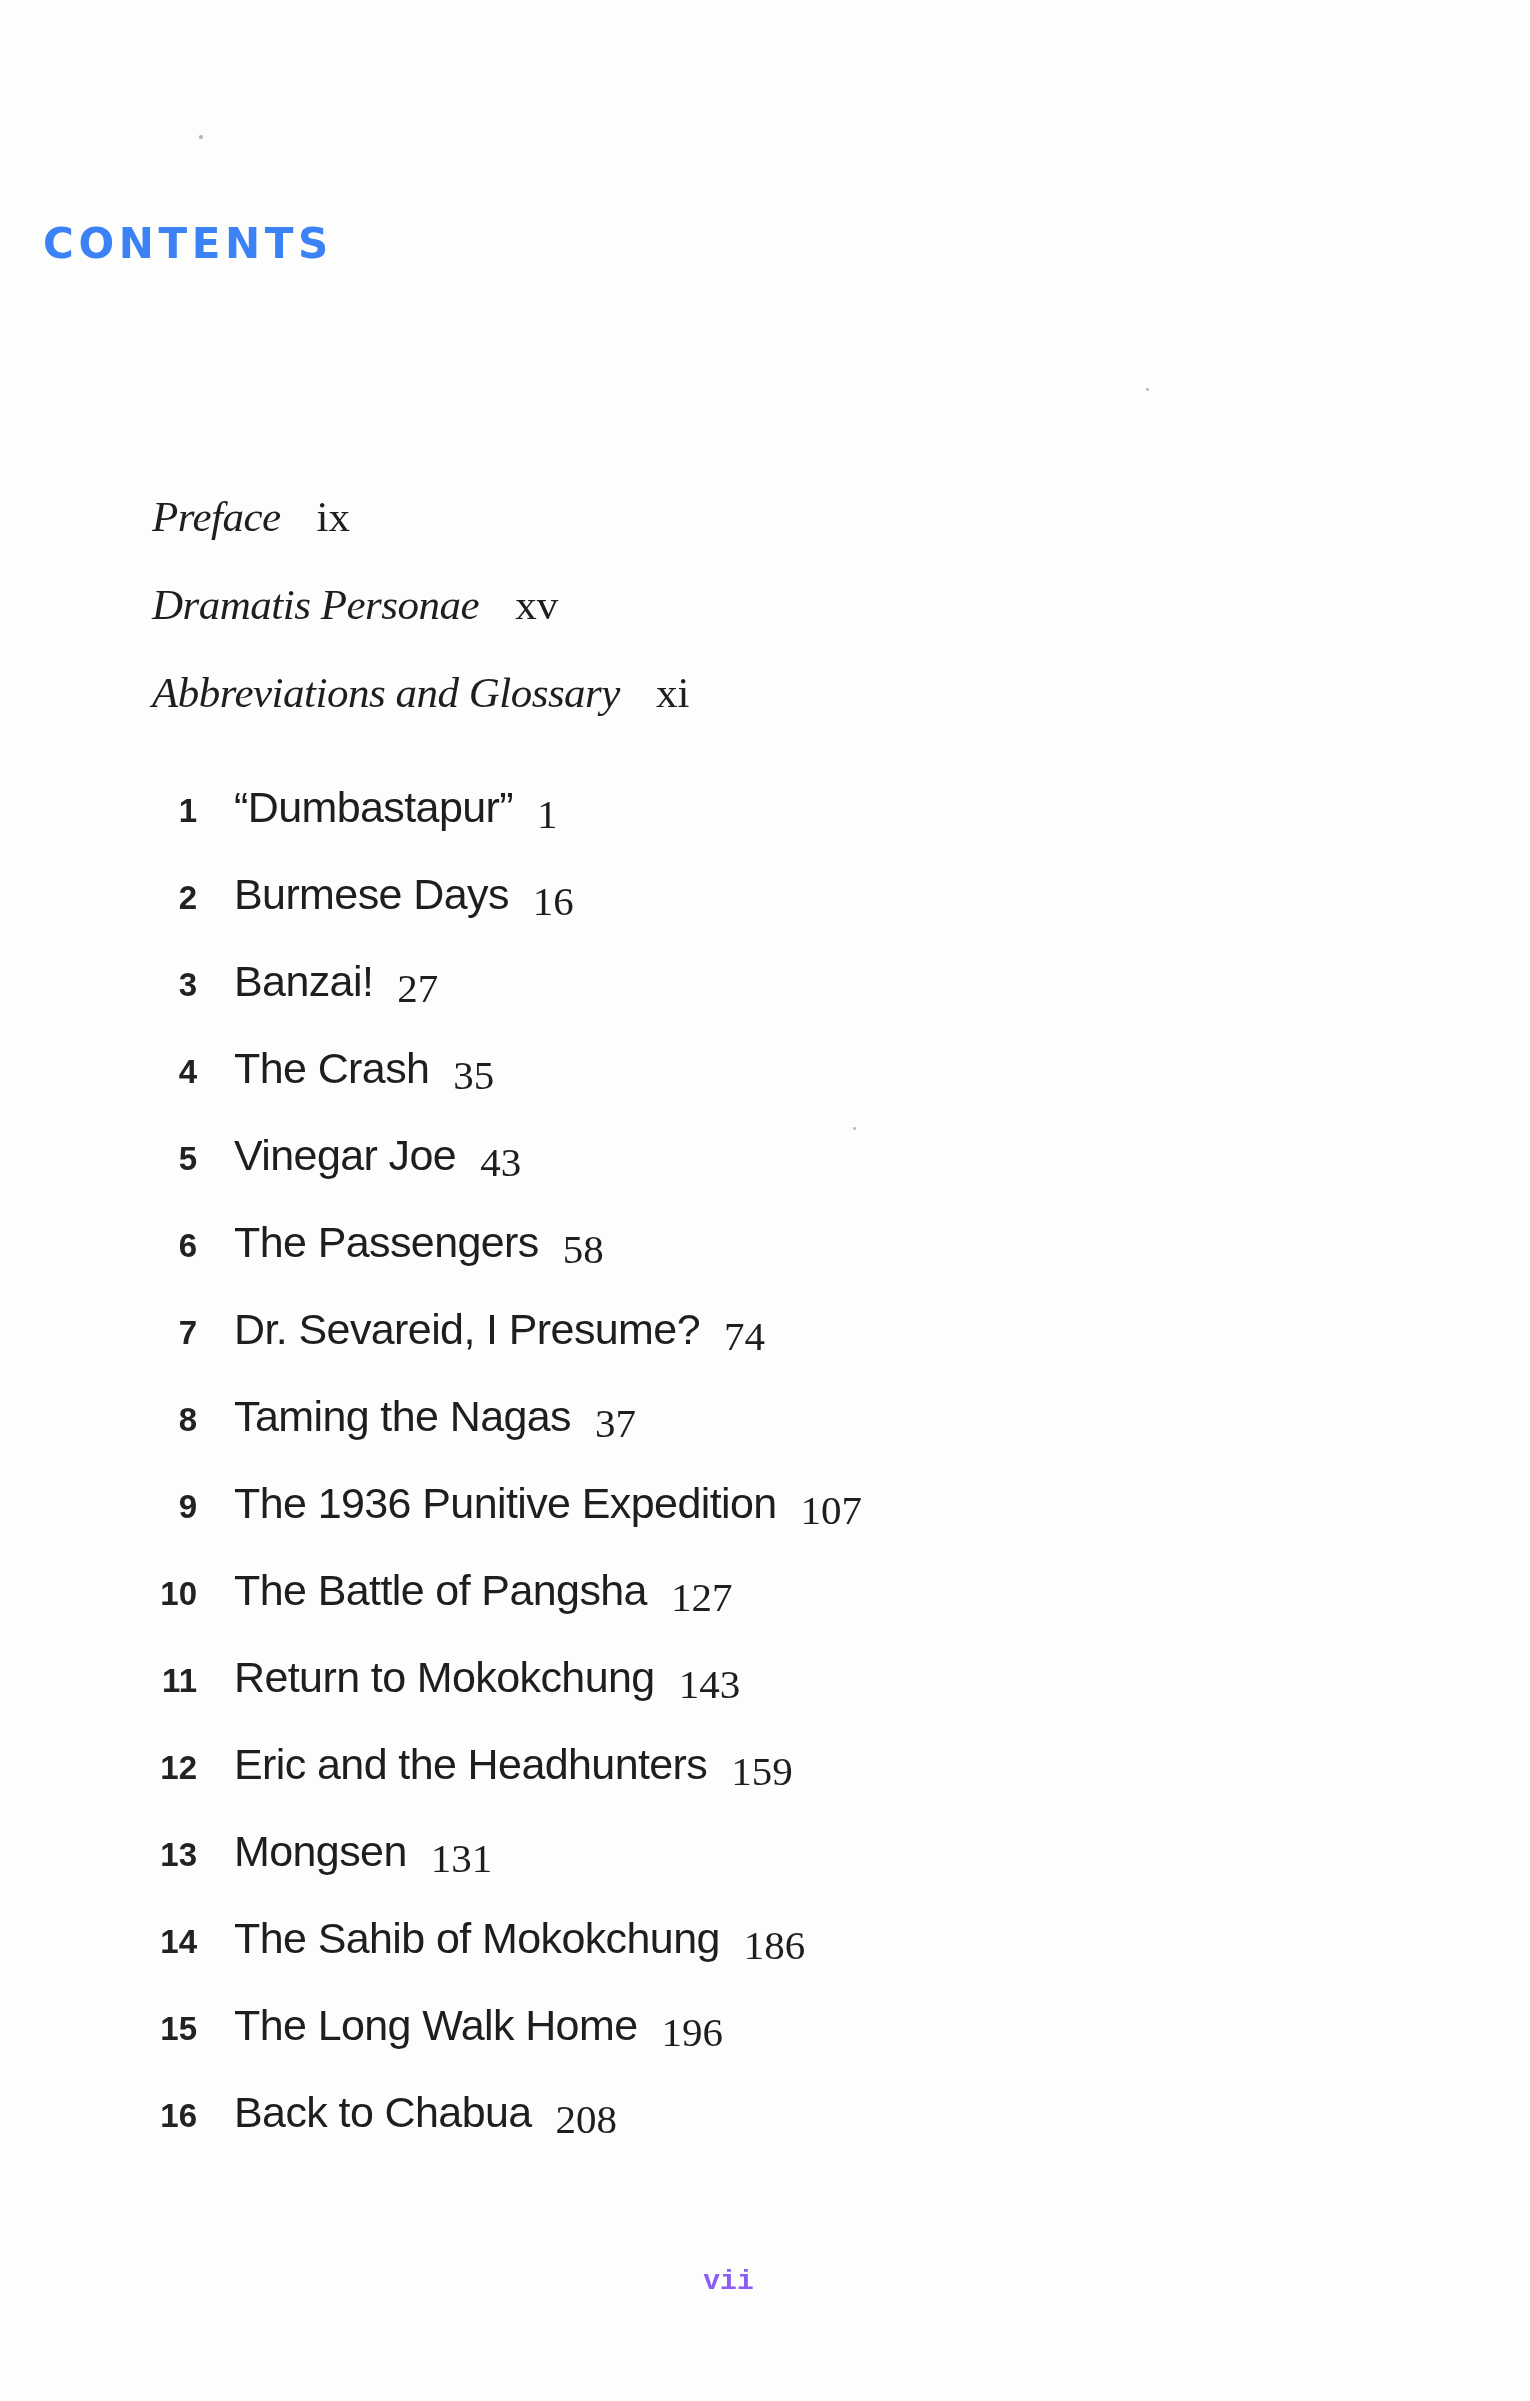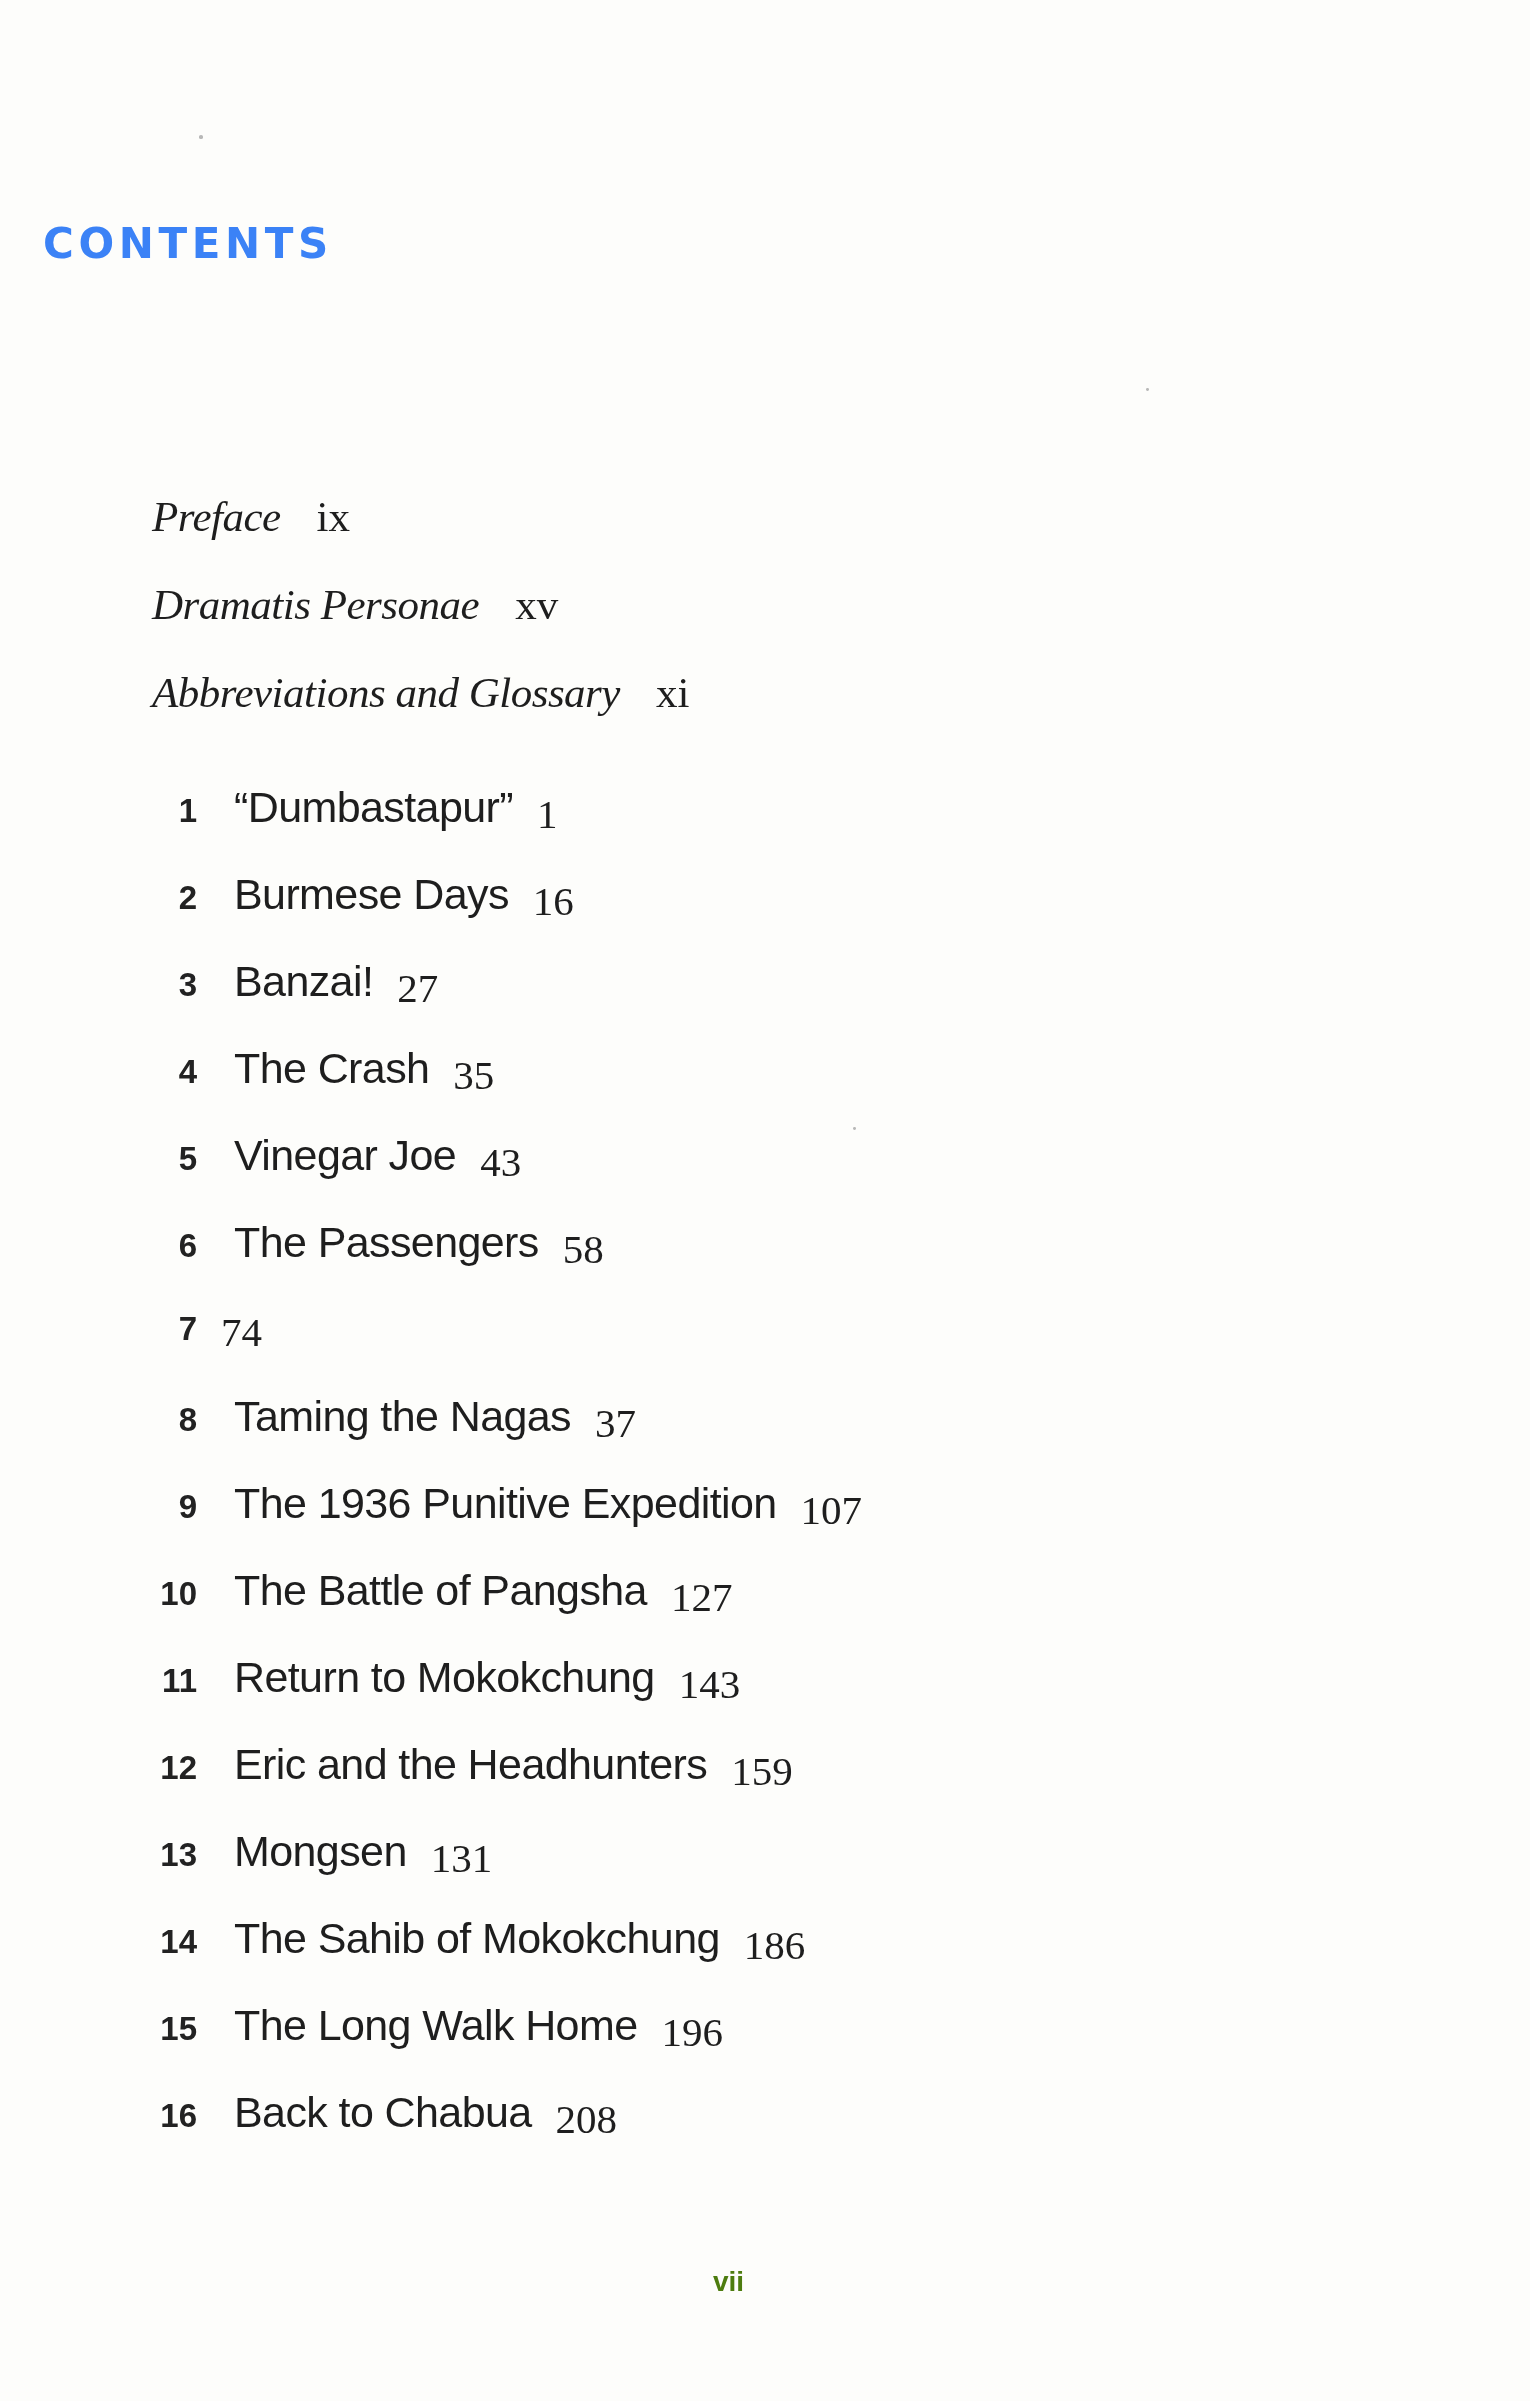--- a/index.html
+++ b/index.html
@@ -85,24 +85,24 @@
       font-size: 41px;
       position: relative;
       top: 5.5px;
     }
     .folio {
       position: absolute;
       left: 0;
       width: 1457px;
       top: 2266px;
       text-align: center;
-      font-family: Liberation Sans, sans-serif;
+      font-family: Liberation Mono, monospace;
       font-weight: bold;
       font-size: 28px;
-      color: #4d7c0f;
+      color: #8b5cf6;
     }
     .speck {
       position: absolute;
       width: 3.7px;
       height: 3.7px;
       border-radius: 50%;
       background: #9a9a9a;
       opacity: 0.7;
     }
   </style>
@@ -153,20 +153,21 @@
     <span class="chapter-title">Vinegar Joe</span>
     <span class="chapter-page">43</span>
   </li>
   <li class="chapter-item">
     <span class="chapter-num">6</span>
     <span class="chapter-title">The Passengers</span>
     <span class="chapter-page">58</span>
   </li>
   <li class="chapter-item">
     <span class="chapter-num">7</span>
+    <span class="chapter-title">Dr. Sevareid, I Presume?</span>
     <span class="chapter-page">74</span>
   </li>
   <li class="chapter-item">
     <span class="chapter-num">8</span>
     <span class="chapter-title">Taming the Nagas</span>
     <span class="chapter-page">37</span>
   </li>
   <li class="chapter-item">
     <span class="chapter-num">9</span>
     <span class="chapter-title">The 1936 Punitive Expedition</span>

